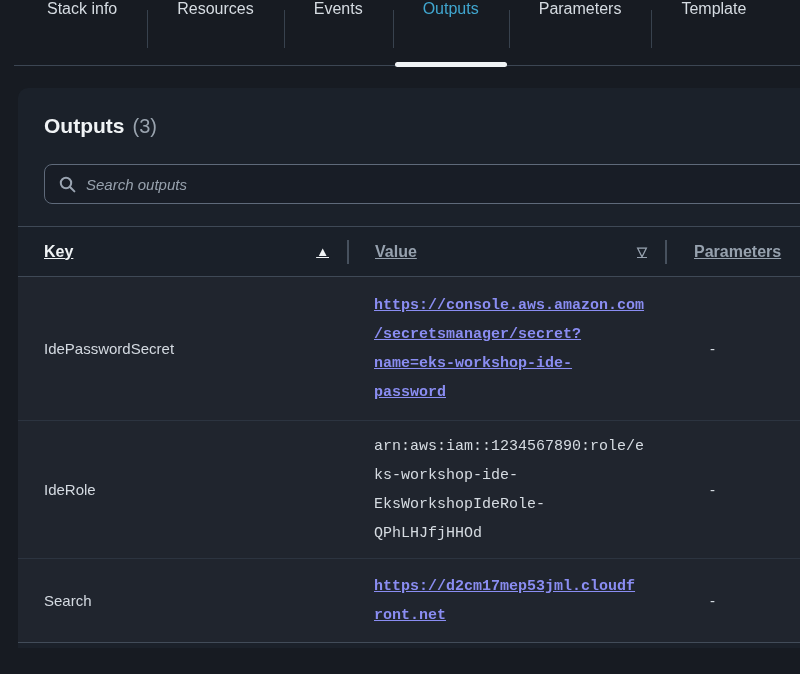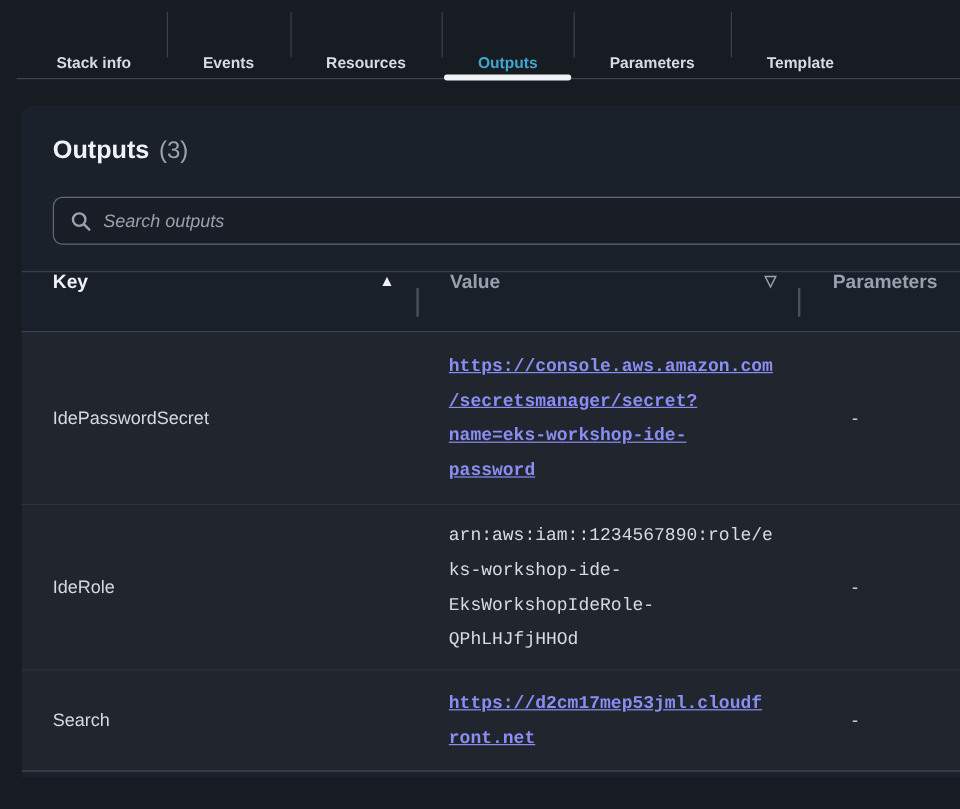--- a/index.html
+++ b/index.html
@@ -29,22 +29,22 @@
   
   .tabbar{
     position:absolute;top:0;left:0;width:800px;height:68px;
     display:flex;padding-left:17px;
   }
   .tabbar::after{
     content:"";position:absolute;left:14px;right:0;bottom:2px;height:1px;
     background:var(--tab-line);
   }
   .tab{
-    position:relative;display:flex;align-items:flex-end;
-    padding:0 30px 8px;font-size:13px;font-weight:700;color:#d6dce2;
+    position:relative;display:flex;align-items:flex-start;
+    padding:0 30px 8px;font-size:16px;font-weight:400;color:#d6dce2;
     white-space:nowrap;cursor:pointer;
   }
   .tab + .tab::before{
     content:"";position:absolute;left:0;top:10px;width:1px;height:38px;
     background:var(--tab-sep);
   }
   .tab.active{color:var(--accent);}
   .tab.active::after{
     content:"";position:absolute;left:2px;right:2px;bottom:1px;height:5px;
     background:var(--text-bright);border-radius:3px;z-index:2;
@@ -70,21 +70,21 @@
     color:#d6dce2;font-size:15px;font-family:inherit;
   }
   .search-box input::placeholder{color:#97a1ad;font-style:italic;}
 
   
   .table{margin-top:22px;border-top:1px solid var(--border-strong);}
   .thead{
     display:flex;align-items:center;height:50px;background:var(--header-bg);
     border-bottom:1px solid var(--border-strong);font-weight:700;
   }
-  .th{display:flex;justify-content:space-between;height:100%;}
+  .th{display:flex;align-items:center;justify-content:space-between;height:100%;text-decoration:underline;}
   .th .lbl{font-size:16px;}
   .th-key{width:329px;padding:0 18px 0 26px;color:var(--text-bright);}
   .th-value{width:316px;padding:0 18px 0 26px;color:var(--text-muted);}
   .th-desc{flex:1;padding:0 18px 0 27px;color:var(--text-muted);}
   .sort-glyph{font-size:13px;line-height:1;}
   .vdiv{width:2px;height:24px;background:#47515e;flex:0 0 auto;}
 
   .row{display:flex;background:var(--row-bg);border-bottom:1px solid var(--border-row);}
   .row:last-child{border-bottom:1px solid #424c59;}
   .row-1{height:144px;}
@@ -101,24 +101,24 @@
   }
 </style>
 </head>
 <body>
 
 <div class="tabbar">
   <div class="tab">
     <span>Stack info</span>
   </div>
   <div class="tab">
+    <span>Resources</span>
+  </div>
+  <div class="tab">
     <span>Events</span>
-  </div>
-  <div class="tab">
-    <span>Resources</span>
   </div>
   <div class="tab active">
     <span>Outputs</span>
   </div>
   <div class="tab">
     <span>Parameters</span>
   </div>
   <div class="tab">
     <span>Template</span>
   </div>

